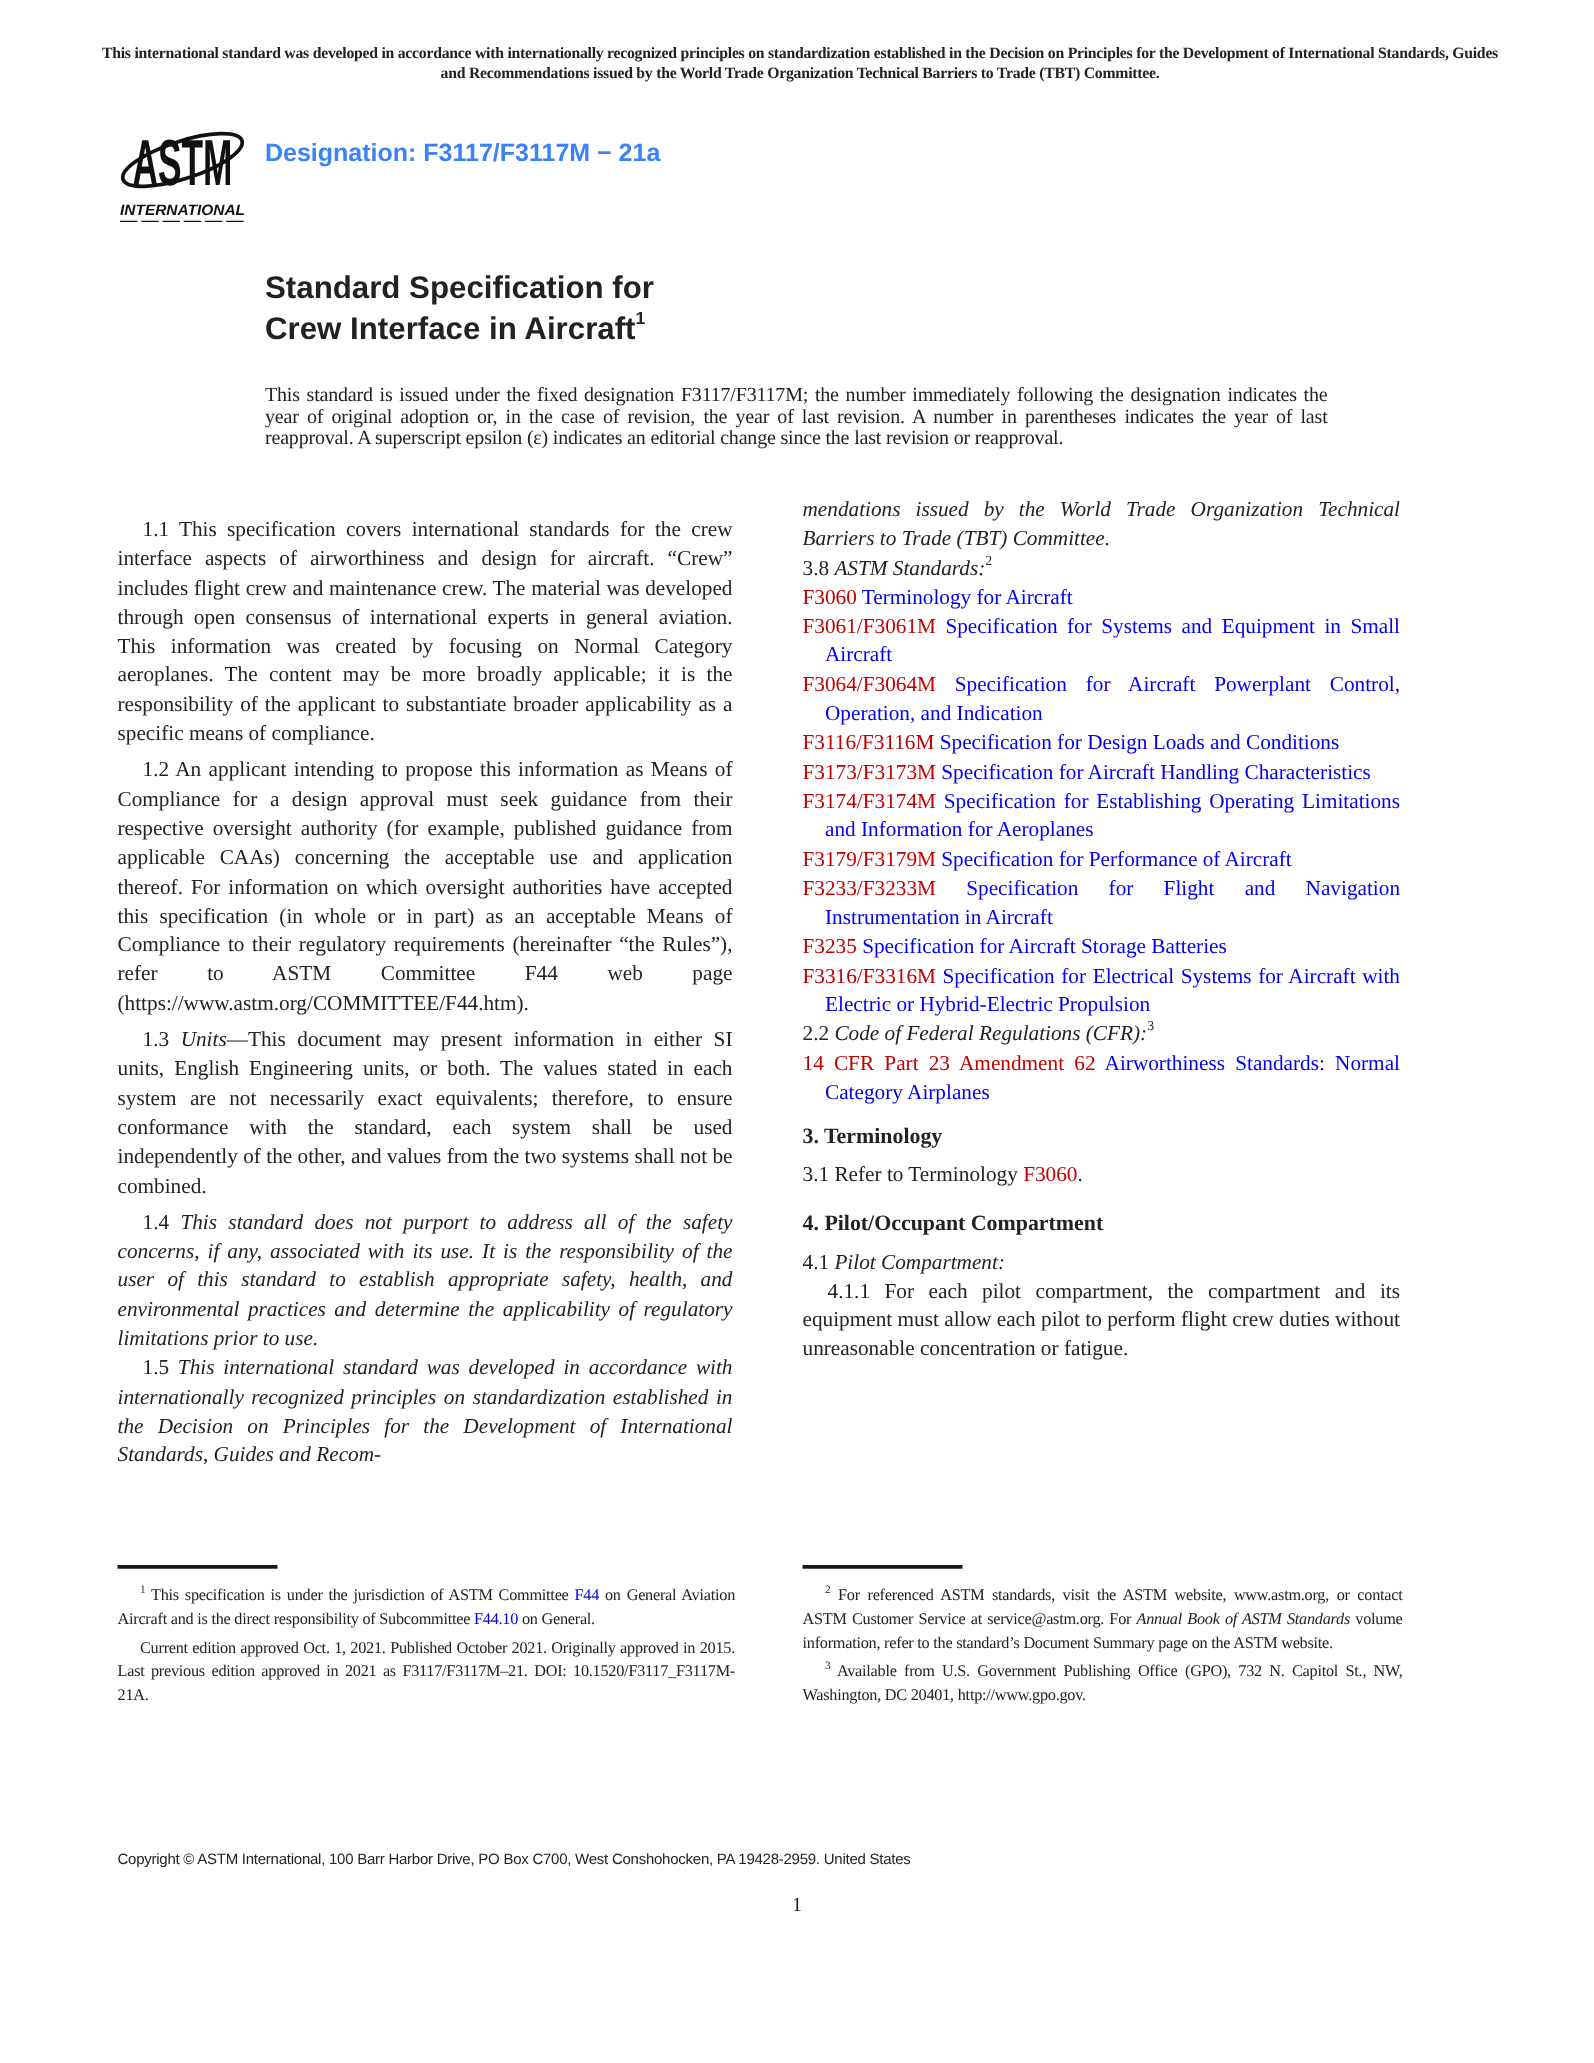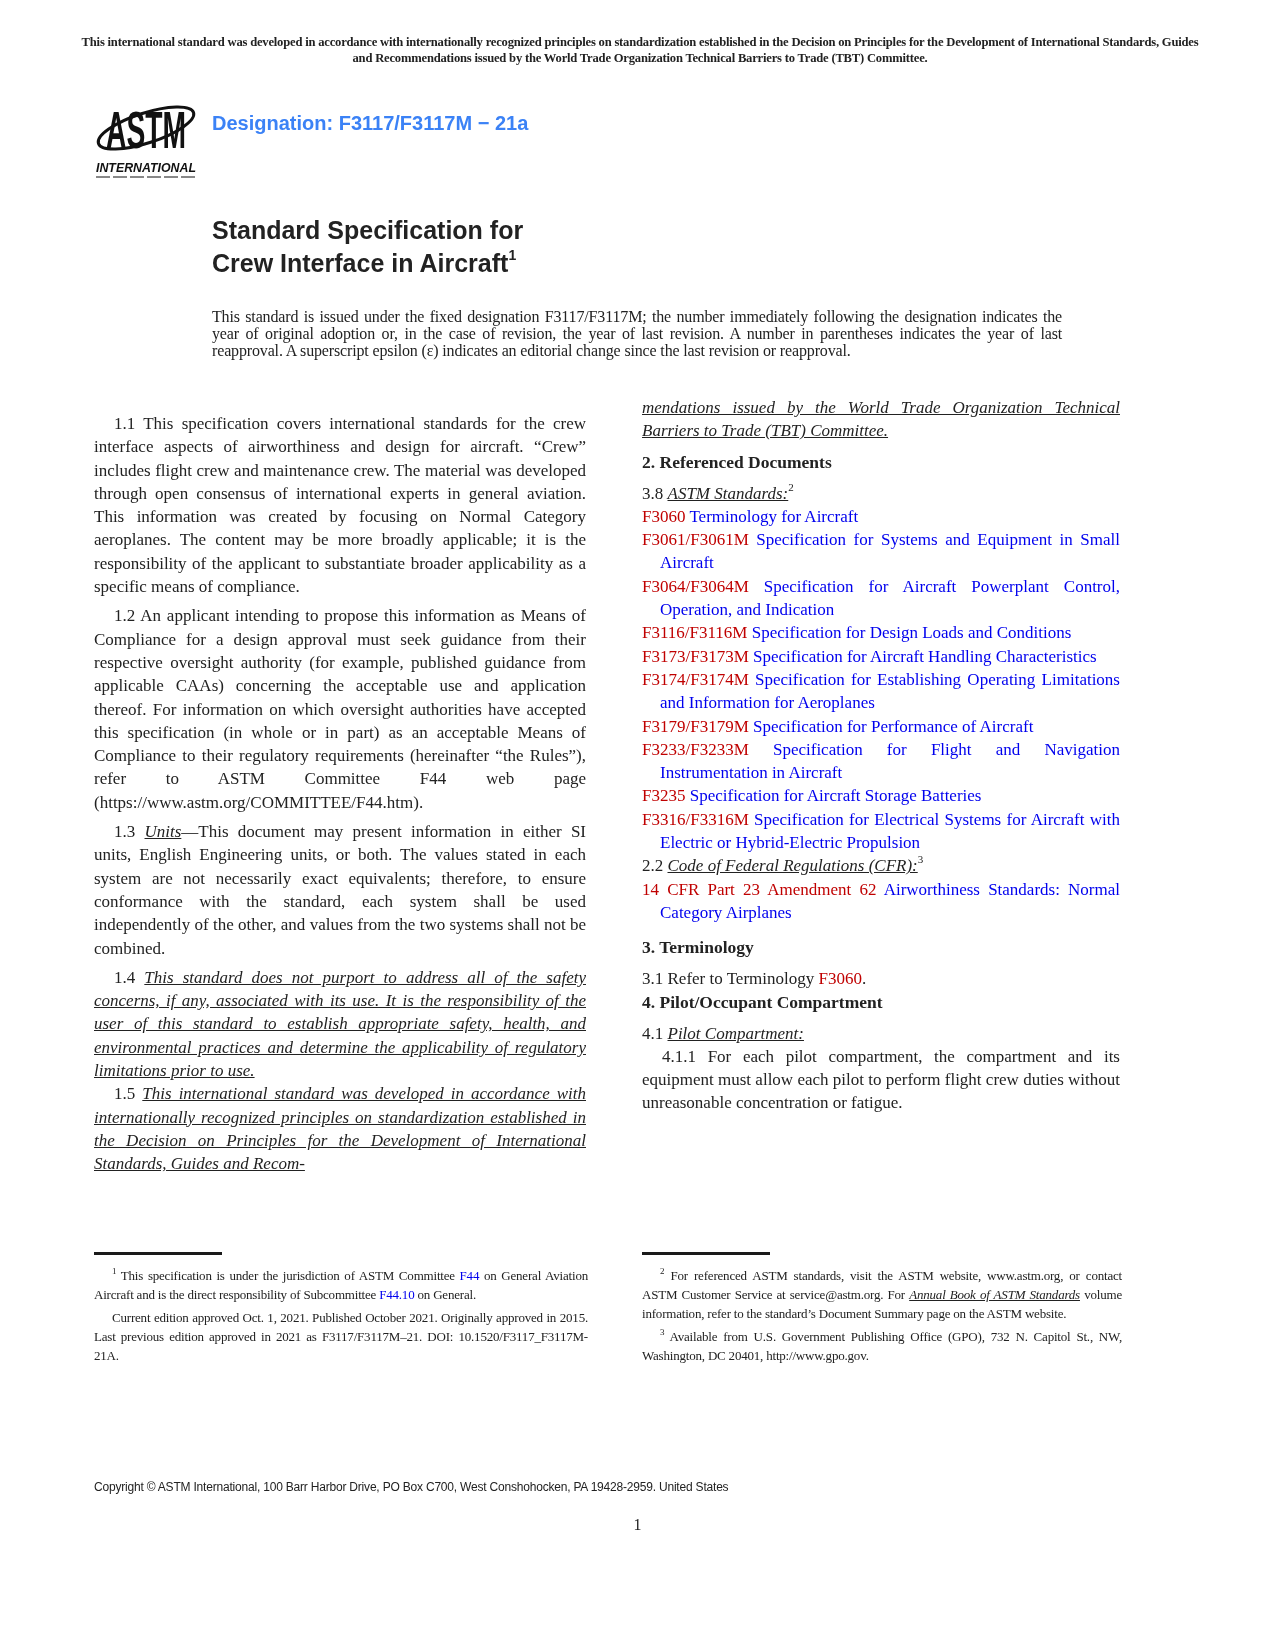--- a/index.html
+++ b/index.html
@@ -11,21 +11,21 @@
   .title sup { font-size: 14px; vertical-align: 12px; line-height: 0; }
   .issuance { position: absolute; left: 212px; top: 308px; width: 850px; font-family: "Liberation Serif", serif; font-size: 16px; line-height: 17px; color: #222; text-align: justify; letter-spacing: -0.15px; }
   .col { position: absolute; font-family: "Liberation Serif", serif; font-size: 17px; line-height: 23.3px; color: #222; }
   .col.left { left: 94px; top: 412px; width: 492px; }
   .col.right { left: 642px; top: 412px; width: 478px; }
   .col p { margin: 0; text-align: justify; }
   .col p.para { text-indent: 20px; margin-top: 6px; }
   .col p.para:first-of-type { margin-top: 0; }
   .col h2 { font-family: "Liberation Serif", serif; font-weight: bold; font-size: 17.5px; margin: 8px 0 8px 0; line-height: 23px; }
   .col h2.first { margin-top: 0; }
-  .it { font-style: italic; text-decoration: underline; }
+  .it { font-style: italic; }
   .ref { color: #c00000; }
   .reftitle { color: #0000ee; }
   .refitem { padding-left: 18px; text-indent: -18px; margin: 0; text-align: justify; }
   .refsub { text-indent: 0; padding-left: 0; margin: 0; }
   sup.fn { font-size: 11px; vertical-align: 8px; line-height: 0; }
   .rule { position: absolute; height: 3px; background: #1a1a1a; width: 128px; }
   .fn-block { position: absolute; font-family: "Liberation Serif", serif; font-size: 13px; line-height: 19px; color: #222; text-align: justify; letter-spacing: -0.2px; }
   .fn-block p { margin: 0 0 4px 0; text-indent: 18px; }
   .fn-block sup { font-size: 9px; vertical-align: 6px; line-height: 0; }
   .link-blue { color: #0000ee; }
@@ -60,41 +60,40 @@
   <p class="para">1.2  An applicant intending to propose this information as Means of Compliance for a design approval must seek guidance from their respective oversight authority (for example, published guidance from applicable CAAs) concerning the acceptable use and application thereof. For information on which oversight authorities have accepted this specification (in whole or in part) as an acceptable Means of Compliance to their regulatory requirements (hereinafter “the Rules”), refer to ASTM Committee F44 web page (https://www.astm.org/COMMITTEE/F44.htm).</p>
   <p class="para"><span>1.3  </span><span class="it">Units</span><span>—This document may present information in either SI units, English Engineering units, or both. The values stated in each system are not necessarily exact equivalents; therefore, to ensure conformance with the standard, each system shall be used independently of the other, and values from the two systems shall not be combined.</span></p>
   <p class="para"><span>1.4 </span><span class="it">This standard does not purport to address all of the safety concerns, if any, associated with its use. It is the responsibility of the user of this standard to establish appropriate safety, health, and environmental practices and determine the applicability of regulatory limitations prior to use.</span></p>
   <p class="para" style="margin-top:0"><span>1.5 </span><span class="it">This international standard was developed in accordance with internationally recognized principles on standardization established in the Decision on Principles for the Development of International Standards, Guides and Recom-</span></p>
 </div>
 
 <div class="col right" style="top:-1000px" id="right-col-spill"></div>
 
 <div class="col right" style="top:396px">
   <p class="it" style="text-align:justify">mendations issued by the World Trade Organization Technical Barriers to Trade (TBT) Committee.</p>
-  <h2>2.  Referenced Documents</h2>
   <p class="refsub" style="padding-left:0;text-indent:0;margin-left:0;"><span style="padding-left:0">3.8  </span><span class="it">ASTM Standards:</span><sup class="fn">2</sup></p>
   <div id="astm-refs">
       <p class="refitem"><span class="ref">F3060</span><span class="reftitle"> Terminology for Aircraft</span></p>
       <p class="refitem"><span class="ref">F3061/F3061M</span><span class="reftitle"> Specification for Systems and Equipment in Small Aircraft</span></p>
       <p class="refitem"><span class="ref">F3064/F3064M</span><span class="reftitle"> Specification for Aircraft Powerplant Control, Operation, and Indication</span></p>
       <p class="refitem"><span class="ref">F3116/F3116M</span><span class="reftitle"> Specification for Design Loads and Conditions</span></p>
       <p class="refitem"><span class="ref">F3173/F3173M</span><span class="reftitle"> Specification for Aircraft Handling Characteristics</span></p>
       <p class="refitem"><span class="ref">F3174/F3174M</span><span class="reftitle"> Specification for Establishing Operating Limitations and Information for Aeroplanes</span></p>
       <p class="refitem"><span class="ref">F3179/F3179M</span><span class="reftitle"> Specification for Performance of Aircraft</span></p>
       <p class="refitem"><span class="ref">F3233/F3233M</span><span class="reftitle"> Specification for Flight and Navigation Instrumentation in Aircraft</span></p>
       <p class="refitem"><span class="ref">F3235</span><span class="reftitle"> Specification for Aircraft Storage Batteries</span></p>
       <p class="refitem"><span class="ref">F3316/F3316M</span><span class="reftitle"> Specification for Electrical Systems for Aircraft with Electric or Hybrid-Electric Propulsion</span></p>
     </div>
   <p class="refsub"><span>2.2  </span><span class="it">Code of Federal Regulations (CFR):</span><sup class="fn">3</sup></p>
   <div id="cfr-refs">
       <p class="refitem"><span class="ref">14 CFR Part 23 Amendment 62</span><span class="reftitle"> Airworthiness Standards: Normal Category Airplanes</span></p>
     </div>
   <h2 style="margin-top:12px">3.  Terminology</h2>
   <p style="margin-left:0"><span>3.1  Refer to Terminology </span><span class="ref">F3060</span><span>.</span></p>
-  <h2 style="margin-top:0">4.  Pilot/Occupant Compartment</h2>
+  <h2 style="margin-top:15px">4.  Pilot/Occupant Compartment</h2>
   <p><span>4.1  </span><span class="it">Pilot Compartment:</span></p>
   <p class="para" style="margin-top:0">4.1.1  For each pilot compartment, the compartment and its equipment must allow each pilot to perform flight crew duties without unreasonable concentration or fatigue.</p>
 </div>
 
 <div class="rule" style="left:94px; top:1252px;"></div>
 <div class="rule" style="left:642px; top:1252px;"></div>
 
 <div class="fn-block" style="left:94px; top:1266px; width:494px;">
   <p><sup>1</sup> <span>This specification is under the jurisdiction of ASTM Committee </span><span class="link-blue">F44</span><span> on General Aviation Aircraft and is the direct responsibility of Subcommittee </span><span class="link-blue">F44.10</span><span> on General.</span></p>
   <p>Current edition approved Oct. 1, 2021. Published October 2021. Originally approved in 2015. Last previous edition approved in 2021 as F3117/F3117M–21. DOI: 10.1520/F3117_F3117M-21A.</p>

